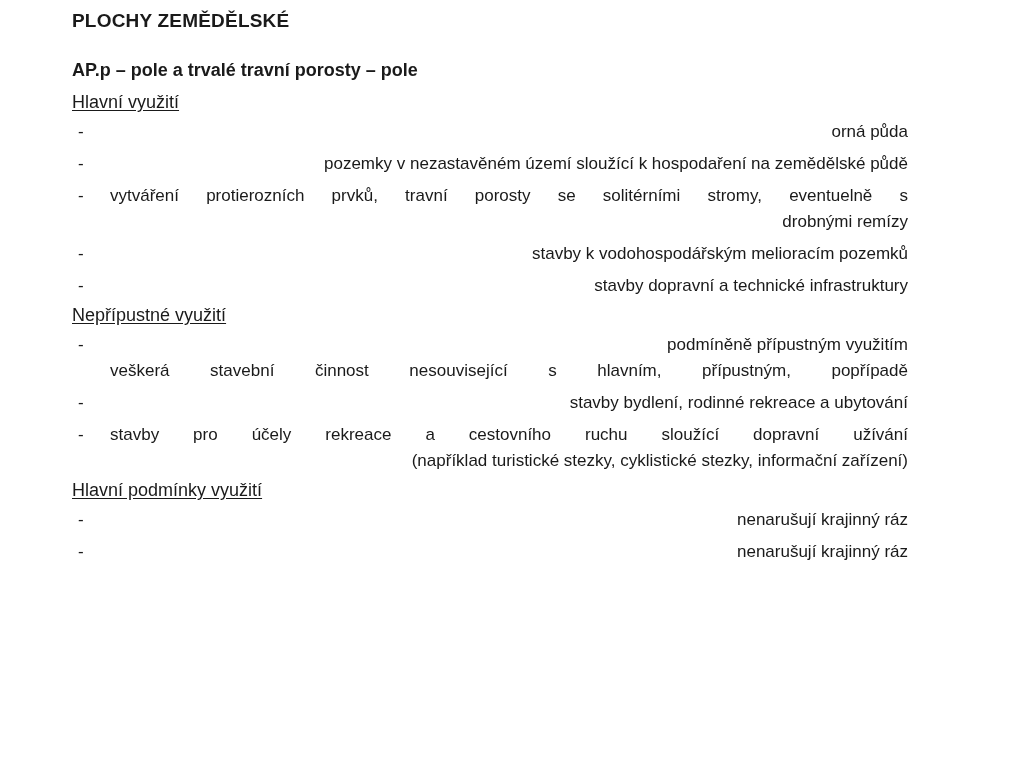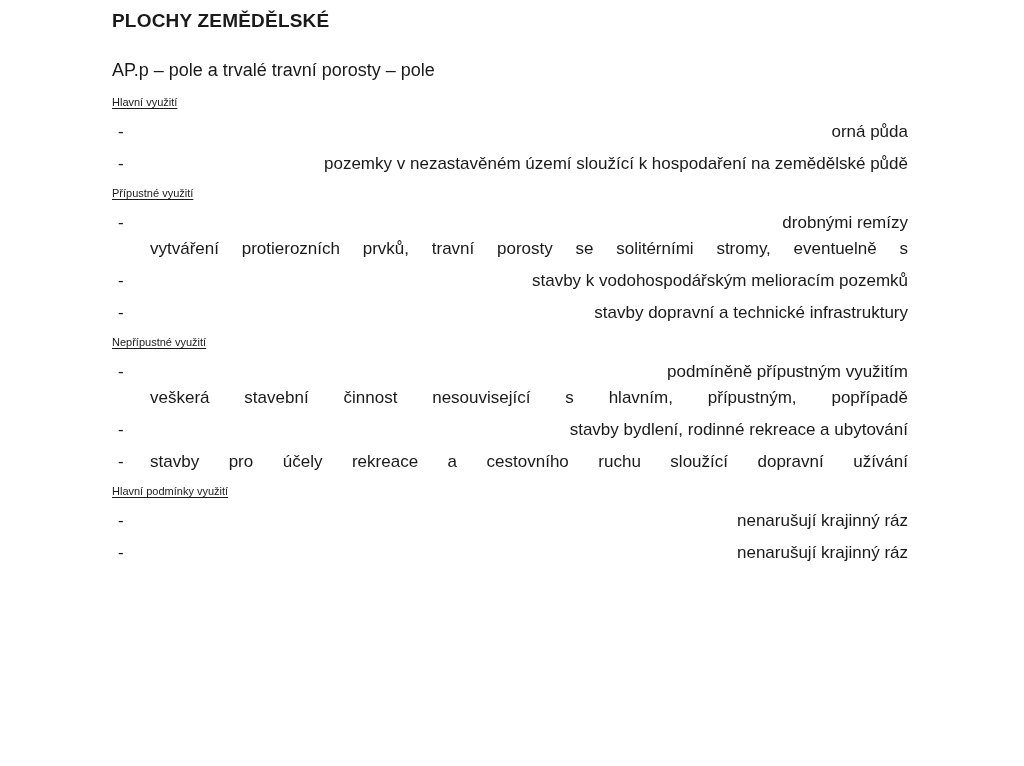--- a/index.html
+++ b/index.html
@@ -15,37 +15,37 @@
     height: 766px;
     background: var(--bg);
     overflow: hidden;
   }
   .page {
     width: 1024px;
     height: 584px;
     background: var(--bg);
     color: var(--text);
     font-family: "Liberation Sans", "DejaVu Sans", sans-serif;
-    padding: 11px 116px 0 112px;
+    padding: 11px 116px 0 72px;
   }
   .doc-title {
     font-size: 19px;
     line-height: 20px;
     font-weight: 700;
     letter-spacing: 0.2px;
     margin: 0 0 29px 0;
   }
   .doc-subtitle {
     font-size: 18px;
     line-height: 20px;
-    font-weight: 400;
+    font-weight: 700;
     margin: 0 0 12px 0;
   }
   .heading {
-    font-size: 11px;
+    font-size: 18px;
     line-height: 21px;
     text-decoration: underline;
     text-underline-offset: 2px;
     margin: 6px 0 0 0;
   }
   .bullet {
     display: flex;
     margin: 6px 0;
   }
   .dash {
@@ -83,26 +83,25 @@
           </div>
         </div>
         <div class="bullet">
           <span class="dash">-</span>
           <div class="content">
             <div class="line"><span class="run">pozemky v nezastavěném území sloužící k hospodaření na zemědělské půdě</span></div>
           </div>
         </div>
       </div>
       <div class="section">
-        <div class="heading">Přípustné využití</div>
         <div class="bullet">
           <span class="dash">-</span>
           <div class="content">
+            <div class="line full"><span class="run">vytváření protierozních prvků, travní porosty se solitérními stromy, eventuelně s</span></div>
             <div class="line"><span class="run">drobnými remízy</span></div>
-            <div class="line full"><span class="run">vytváření protierozních prvků, travní porosty se solitérními stromy, eventuelně s</span></div>
           </div>
         </div>
         <div class="bullet">
           <span class="dash">-</span>
           <div class="content">
             <div class="line"><span class="run">stavby k vodohospodářským melioracím pozemků</span></div>
           </div>
         </div>
         <div class="bullet">
           <span class="dash">-</span>
@@ -125,20 +124,21 @@
           <div class="content">
             <div class="line"><span class="run">stavby bydlení, rodinné rekreace a ubytování</span></div>
           </div>
         </div>
       </div>
       <div class="section">
         <div class="bullet">
           <span class="dash">-</span>
           <div class="content">
             <div class="line full"><span class="run">stavby pro účely rekreace a cestovního ruchu sloužící dopravní užívání</span></div>
+            <div class="line"><span class="run">(například turistické stezky, cyklistické stezky, informační zařízení)</span></div>
           </div>
         </div>
       </div>
       <div class="section">
         <div class="heading">Hlavní podmínky využití</div>
         <div class="bullet">
           <span class="dash">-</span>
           <div class="content">
             <div class="line"><span class="run">nenarušují krajinný ráz</span></div>
           </div>

